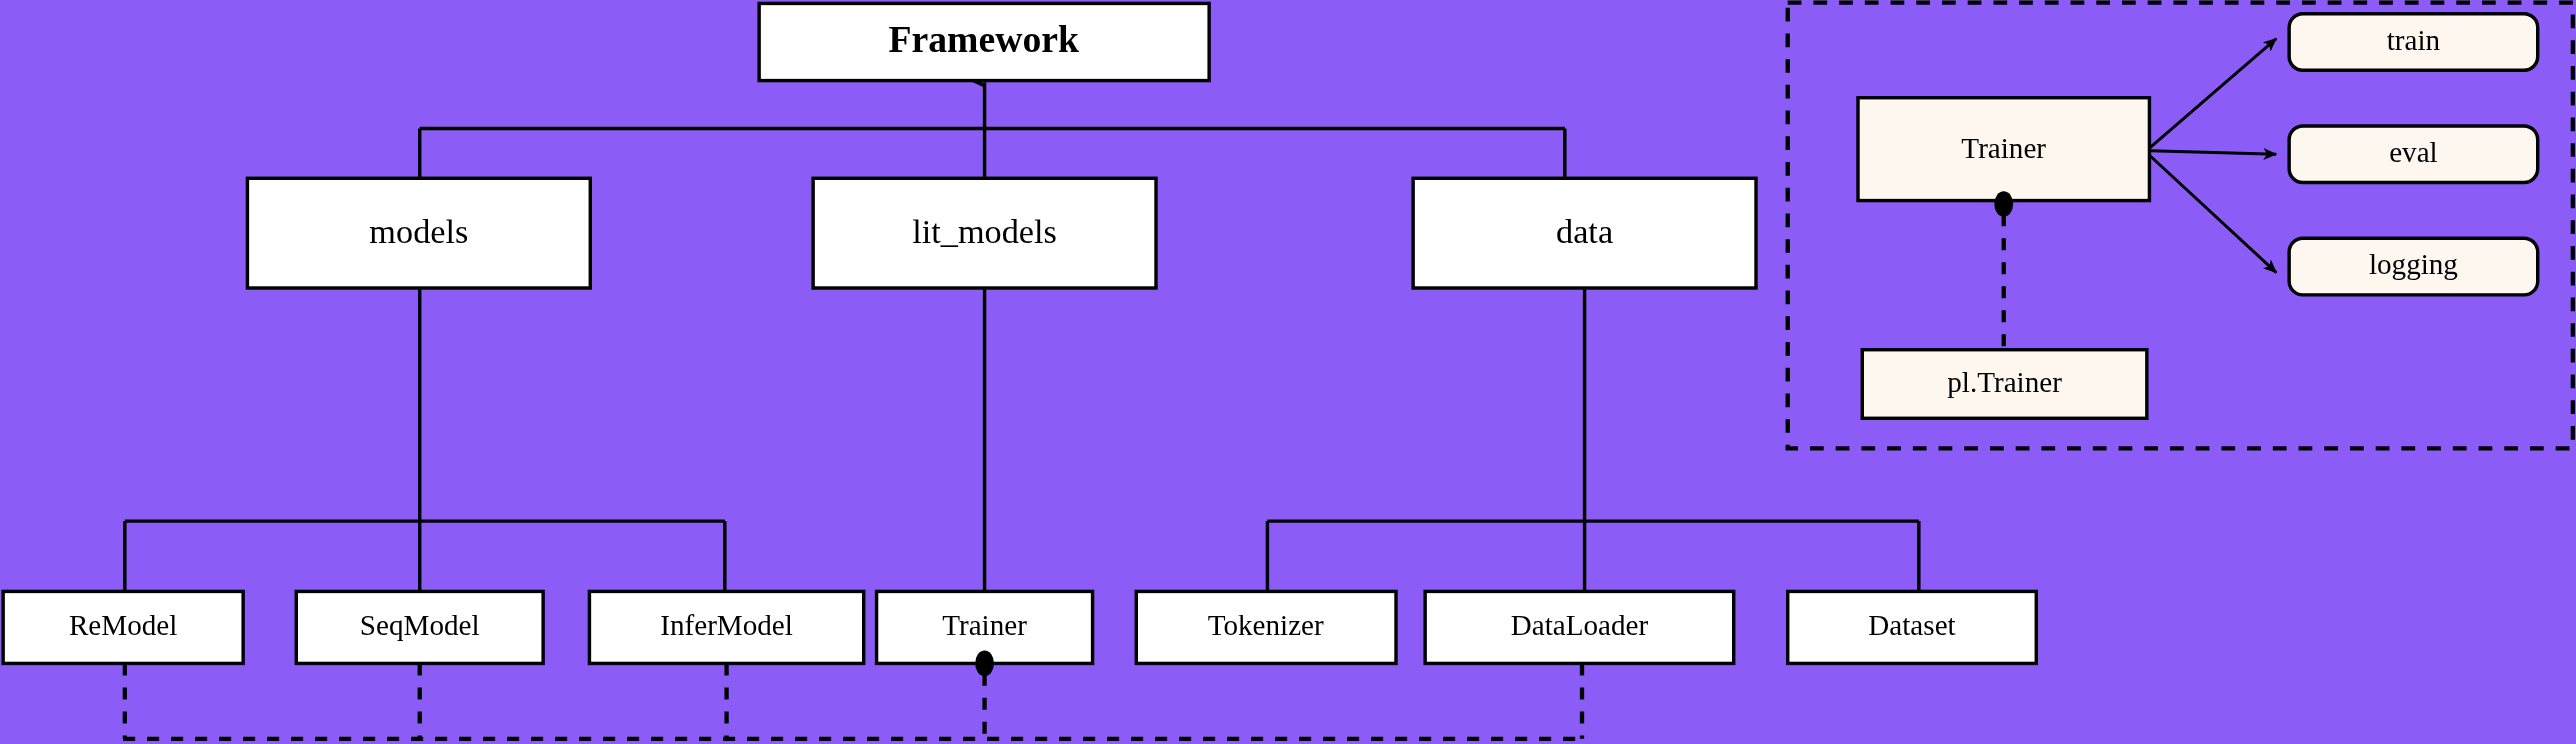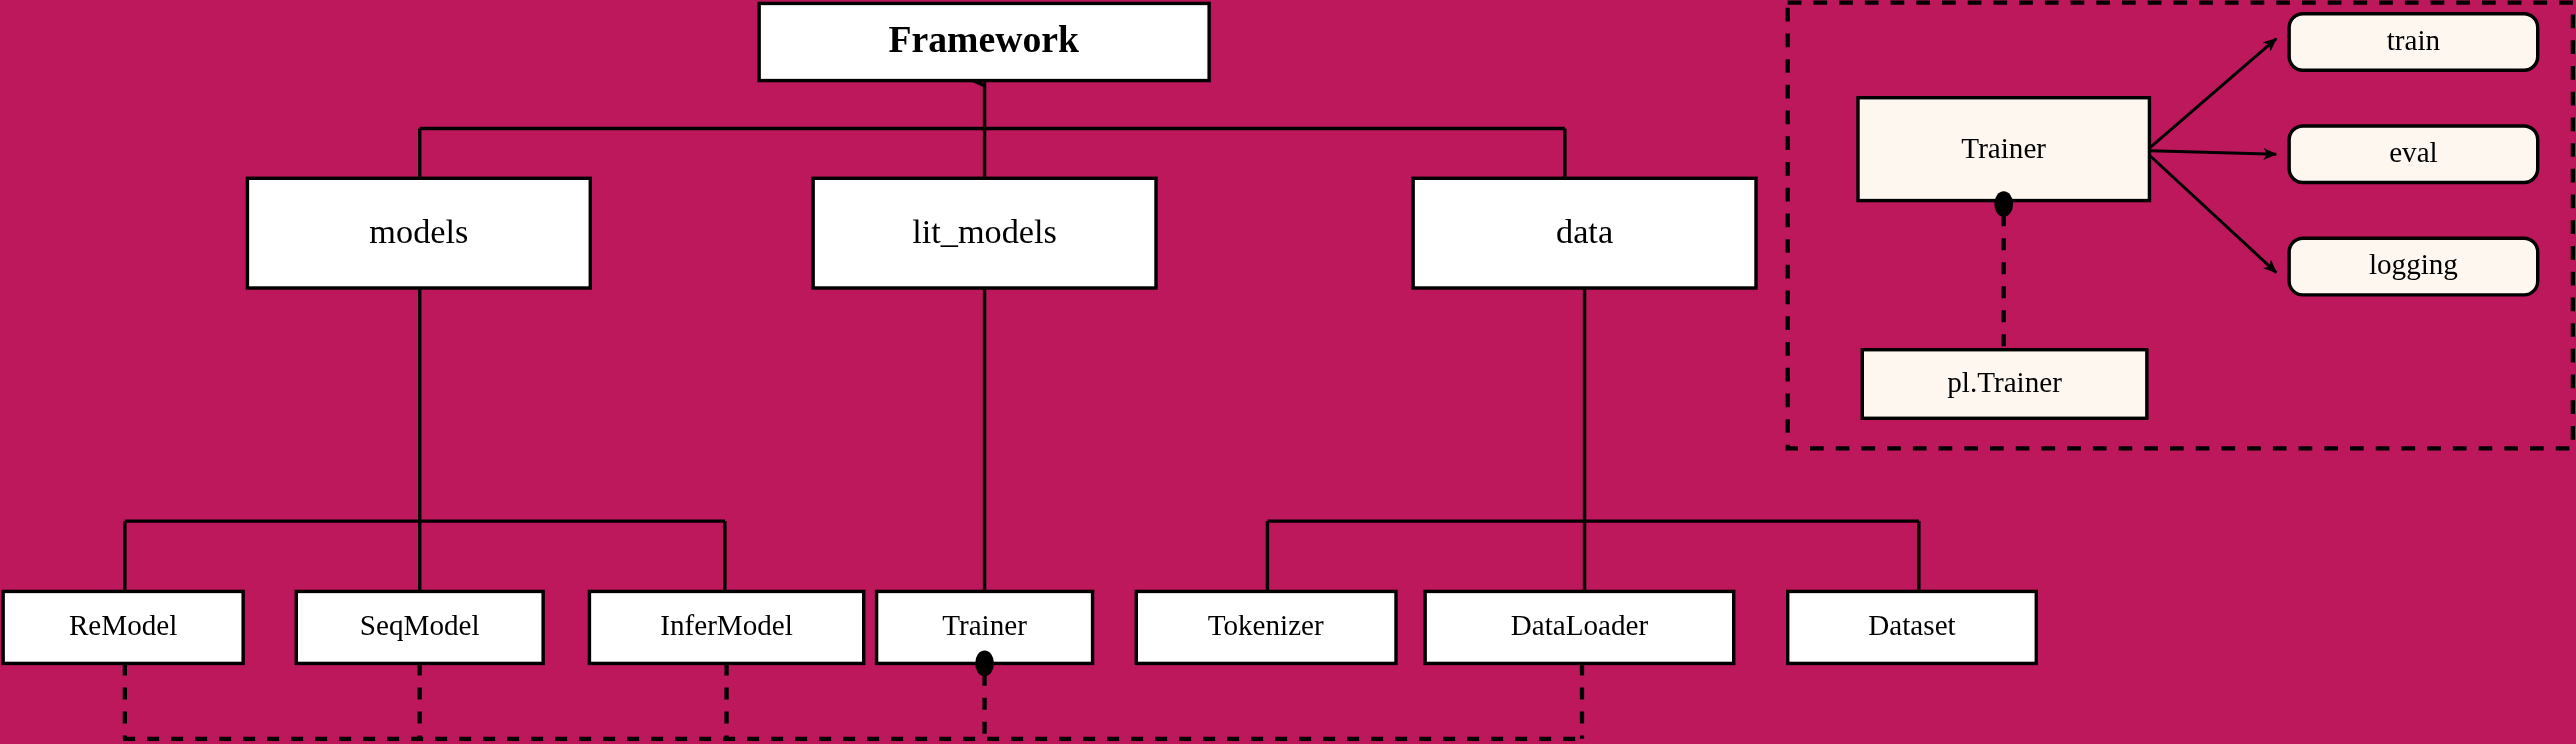--- a/index.html
+++ b/index.html
@@ -1,17 +1,17 @@
 <!DOCTYPE html>
 <html style="font-size:13.7px"><head>
 <meta charset="utf-8">
 <style>
   html,body{margin:0;padding:0;background:#ffffff;}
   body{font-family:"Liberation Serif", serif;}
-  #stage{position:relative;width:2576px;height:744px;background:#be185d;overflow:hidden;}
+  #stage{position:relative;width:2576px;height:744px;background:#8b5cf6;overflow:hidden;}
   svg{display:block;}
   .box-label{font-family:"Liberation Serif", serif; fill:#000; text-anchor:middle; dominant-baseline:middle;}
   .b-title{font-size:44px; font-weight:bold;}
   .b-mid{font-size:40px;}
   .b-leaf{font-size:34px;}
   .b-inset{font-size:34px;}
   .rect-plain{fill:#ffffff; stroke:#000000; stroke-width:4;}
   .rect-cream{fill:#FDF7F0; stroke:#000000; stroke-width:4;}
   .rect-round{fill:#FDF7F0; stroke:#000000; stroke-width:4;}
   .edge{stroke:#000000; stroke-width:4; fill:none;}

